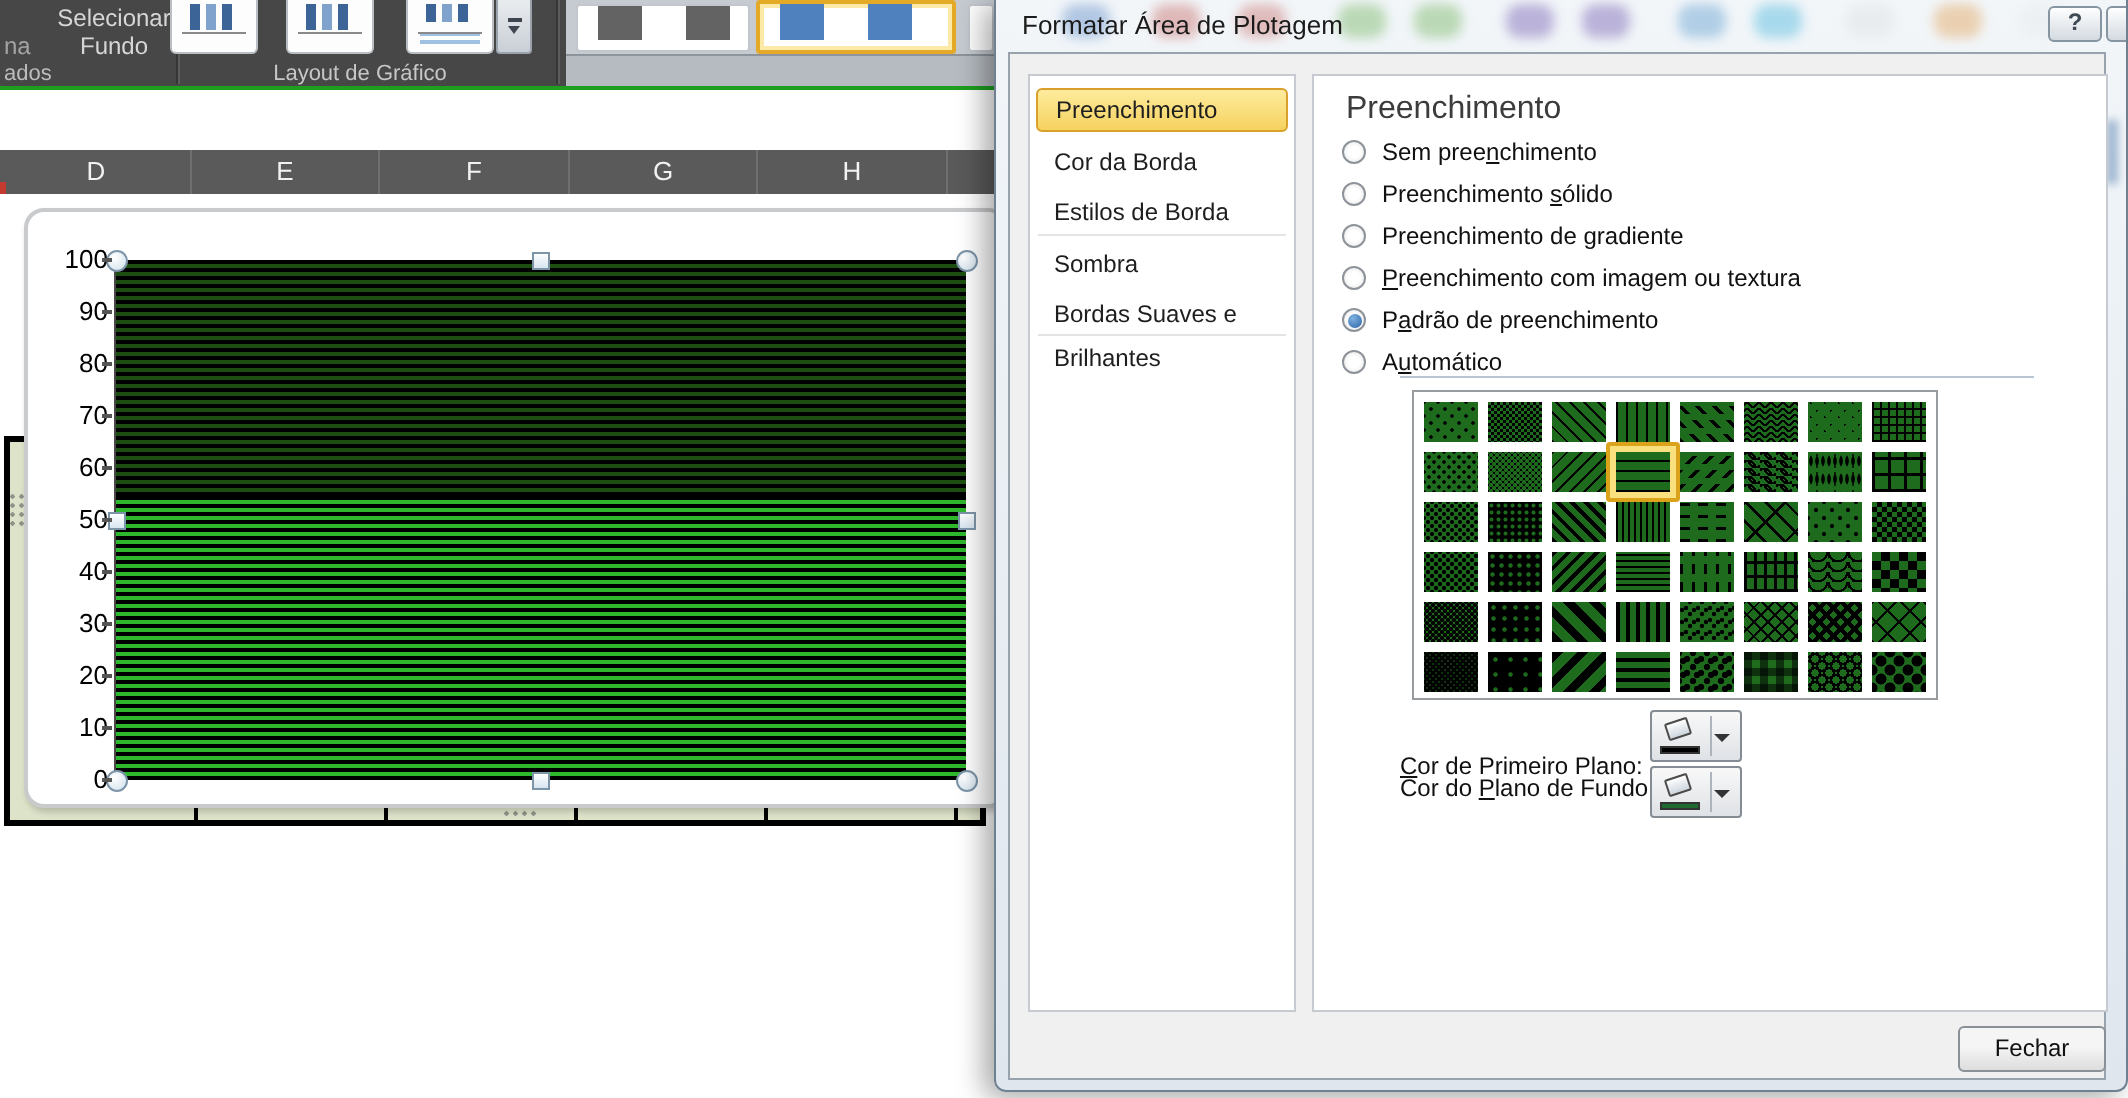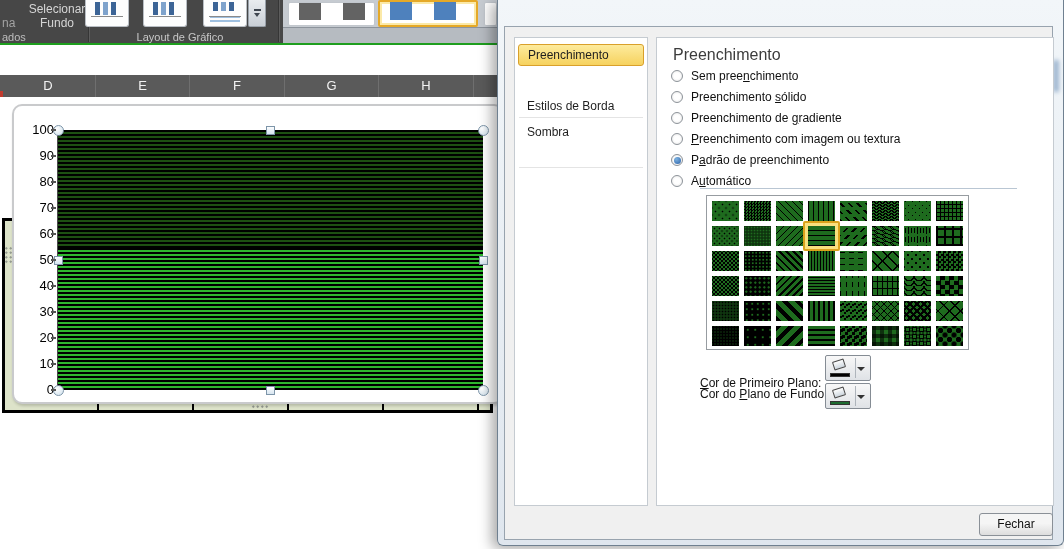--- a/index.html
+++ b/index.html
@@ -234,28 +234,47 @@
       <div class="ydash" style="top: 205px;"></div>
       <div class="ylab" style="top: 224px;">20</div>
       <div class="ydash" style="top: 231px;"></div>
       <div class="ylab" style="top: 250px;">10</div>
       <div class="ydash" style="top: 257px;"></div>
       <div class="ylab" style="top: 276px;">0</div>
       <div class="ydash" style="top: 283px;"></div>
     </div>
 
   <div class="dlg">
+    <div class="tb" id="titlebar">
+        <div class="blob" style="left: 511px; background: rgb(236, 239, 242);"></div>
+        <div class="blob" style="left: 469px; background: rgb(232, 196, 154);"></div>
+        <div class="blob" style="left: 425px; background: rgb(230, 233, 236);"></div>
+        <div class="blob" style="left: 379px; background: rgb(143, 208, 232);"></div>
+        <div class="blob" style="left: 341px; background: rgb(155, 193, 224);"></div>
+        <div class="blob" style="left: 293px; background: rgb(168, 156, 207);"></div>
+        <div class="blob" style="left: 255px; background: rgb(168, 156, 207);"></div>
+        <div class="blob" style="left: 209px; background: rgb(168, 207, 159);"></div>
+        <div class="blob" style="left: 171px; background: rgb(168, 207, 159);"></div>
+        <div class="blob" style="left: 121px; background: rgb(217, 168, 168);"></div>
+        <div class="blob" style="left: 78px; background: rgb(217, 163, 163);"></div>
+        <div class="blob" style="left: 33px; background: rgb(157, 184, 220);"></div>
+      <span class="tb-title">Formatar Área de Plotagem</span>
+      <span class="tb-btn" id="helpbtn">?</span>
+      <span class="tb-btn" id="closebtn">×</span>
+    </div>
     <div class="glassblob"></div>
 
     <div class="client">
       <div class="navbox" id="navlist">
           <div class="nav-item sel" style="top: 6px;">Preenchimento</div>
+          <div class="nav-item" style="top: 32px;">Cor da Borda</div>
           <div class="nav-item" style="top: 57px;">Estilos de Borda</div>
           <div class="nav-div" style="top: 79px;"></div>
           <div class="nav-item" style="top: 83px;">Sombra</div>
+          <div class="nav-item" style="top: 108px;">Bordas Suaves e Brilhantes</div>
           <div class="nav-div" style="top: 129px;"></div>
         </div>
 
       <div class="cbox">
         <div class="ctitle">Preenchimento</div>
         <div id="optlist">
             <div class="opt" style="top: 30px;">
               <span class="radio"></span>
               <span class="opt-label"><span>Sem pree</span><span class="ak">n</span><span>chimento</span></span>
             </div>

